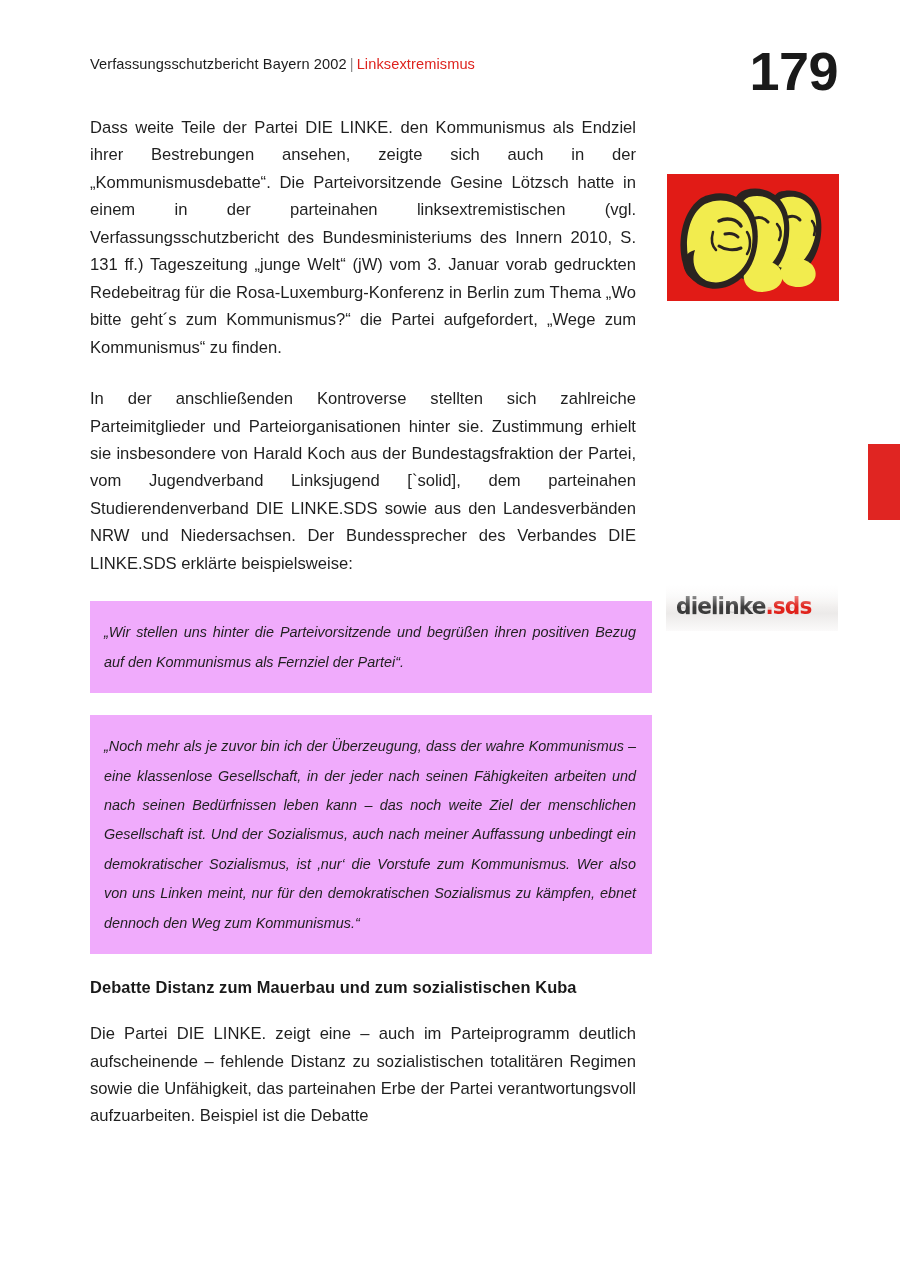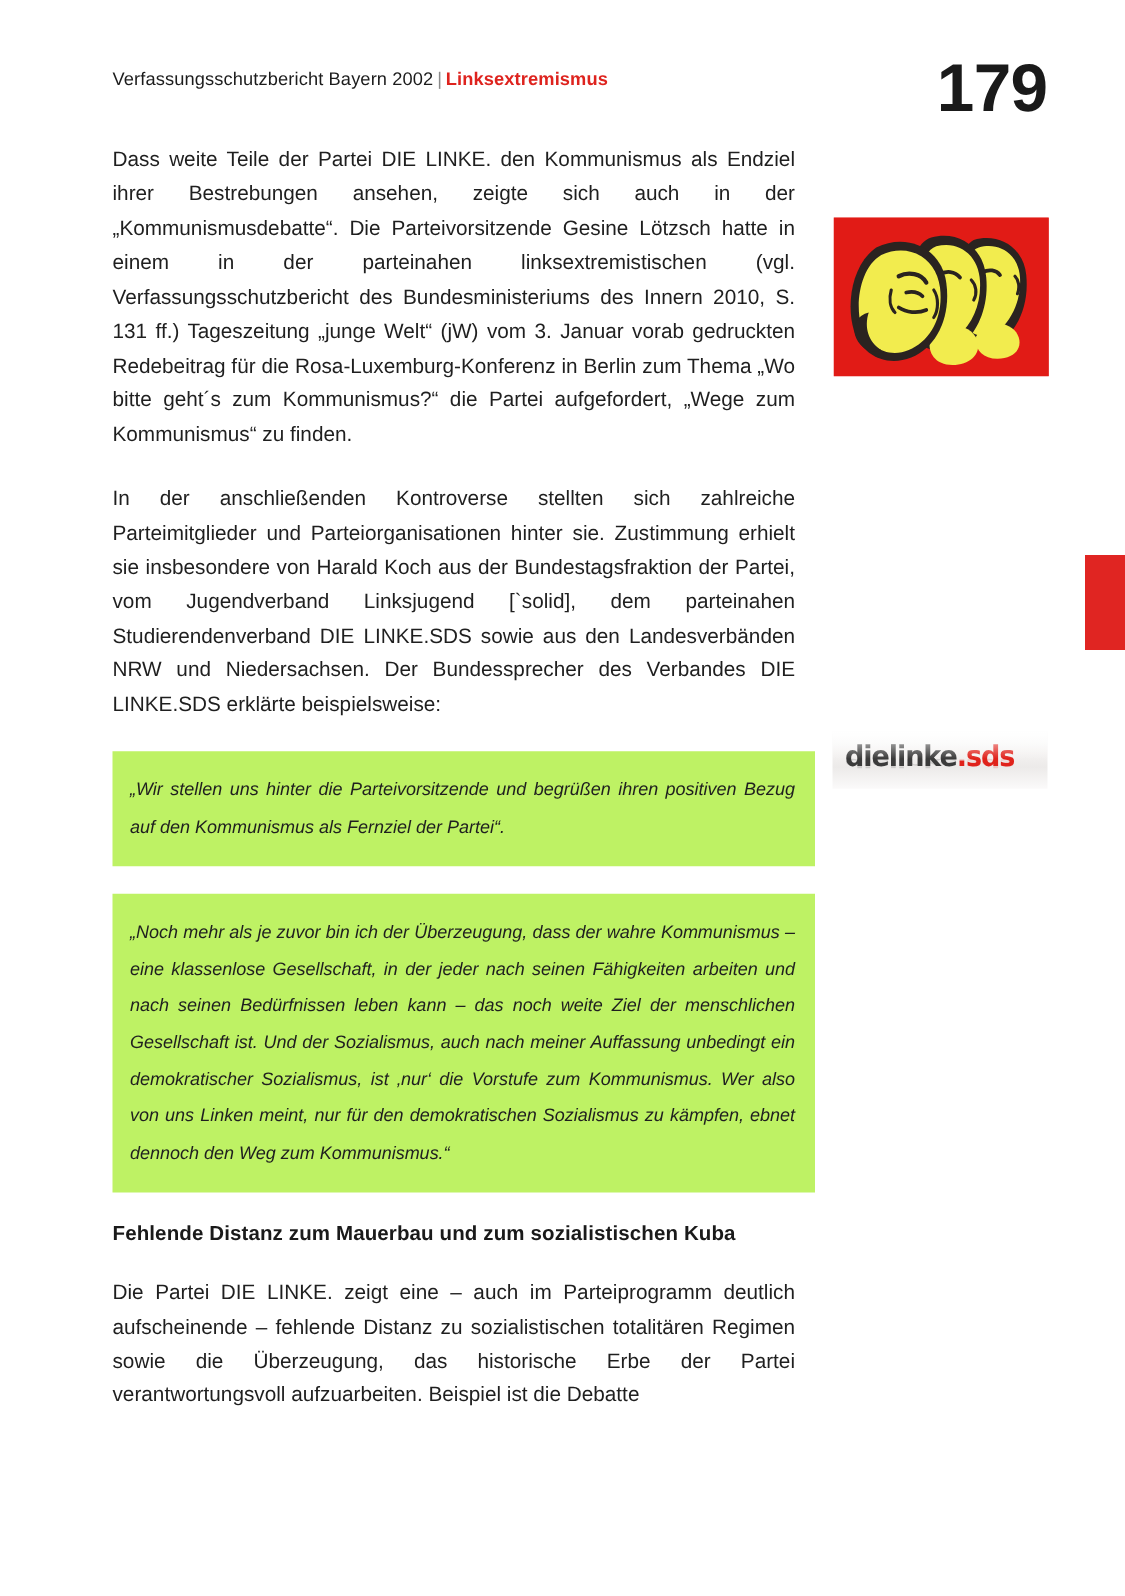--- a/index.html
+++ b/index.html
@@ -32,21 +32,21 @@
     letter-spacing: 0.1px;
     color: #1c1c1c;
     white-space: nowrap;
   }
   .runhead .sep {
     color: #8a8a8a;
     padding: 0 3px;
   }
   .runhead .topic {
     color: #de231e;
-    font-weight: bold;
+    font-weight: normal;
   }
 
   .folio {
     position: absolute;
     right: 62px;
     top: 44px;
     font-size: 54px;
     font-weight: bold;
     letter-spacing: -0.5px;
     color: #1a1a1a;
@@ -80,21 +80,21 @@
     text-align: justify;
     text-justify: inter-word;
     color: #1f1f1f;
     hyphens: manual;
   }
   p.body.tight { margin-bottom: 20px; }
   p.body:last-child { margin-bottom: 0; }
 
   
   .quote {
-    background: #bef264;
+    background: #f0abfc;
     padding: 17px 16px 16px 14px;
     margin: 0 0 22px 0;
     box-sizing: border-box;
   }
   .quote p {
     margin: 0;
     font-size: 14.4px;
     font-style: italic;
     line-height: 2.04;
     color: #1f1f1f;
@@ -203,23 +203,23 @@
 
     <div class="quote single">
       <p>„Wir stellen uns hinter die Parteivorsitzende und begrüßen ihren positiven Bezug auf den Kommunismus als Fernziel der Partei“.</p>
     </div>
 
 
     <div class="quote">
       <p>„Noch mehr als je zuvor bin ich der Überzeugung, dass der wahre Kommunismus – eine klassenlose Gesellschaft, in der jeder nach seinen Fähigkeiten arbeiten und nach seinen Bedürfnissen leben kann – das noch weite Ziel der menschlichen Gesellschaft ist. Und der Sozialismus, auch nach meiner Auffassung unbedingt ein demokratischer Sozialismus, ist ‚nur‘ die Vorstufe zum Kommunismus. Wer also von uns Linken meint, nur für den demokratischen Sozialismus zu kämpfen, ebnet dennoch den Weg zum Kommunismus.“</p>
     </div>
 
-    <h2 class="sub second">Fehlende Distanz zum Mauerbau und zum sozialistischen Kuba</h2>
-
-    <p class="body">Die Partei DIE LINKE. zeigt eine – auch im Parteiprogramm deutlich aufscheinende – fehlende Distanz zu sozialistischen totalitären Regimen sowie die Überzeugung, das historische Erbe der Partei verantwortungsvoll aufzuarbeiten. Beispiel ist die Debatte</p>
+    <h2 class="sub second">Debatte Distanz zum Mauerbau und zum sozialistischen Kuba</h2>
+
+    <p class="body">Die Partei DIE LINKE. zeigt eine – auch im Parteiprogramm deutlich aufscheinende – fehlende Distanz zu sozialistischen totalitären Regimen sowie die Unfähigkeit, das parteinahen Erbe der Partei verantwortungsvoll aufzuarbeiten. Beispiel ist die Debatte</p>
   </div>
 
   <div class="art">
     <svg viewBox="0 0 172 127" preserveAspectRatio="none" aria-hidden="true">
       <rect x="0" y="0" width="172" height="127" fill="#e11b16"></rect>
 
       <g>
         <path d="M112 18 C132 12 152 24 154 46 C156 66 150 84 138 96 C128 106 112 106 104 98 C96 90 94 74 96 58 C98 40 102 24 112 18 Z" fill="#2a2320"></path>
         <path d="M116 24 C133 19 148 30 149 48 C150 64 144 79 134 89 C125 97 112 96 106 88 C100 80 99 66 101 54 C103 38 108 27 116 24 Z" fill="#f2ec4e"></path>
         <path d="M120 86 C131 82 145 86 148 96 C151 106 143 113 131 113 C118 113 112 104 114 95 Z" fill="#f2ec4e"></path>

